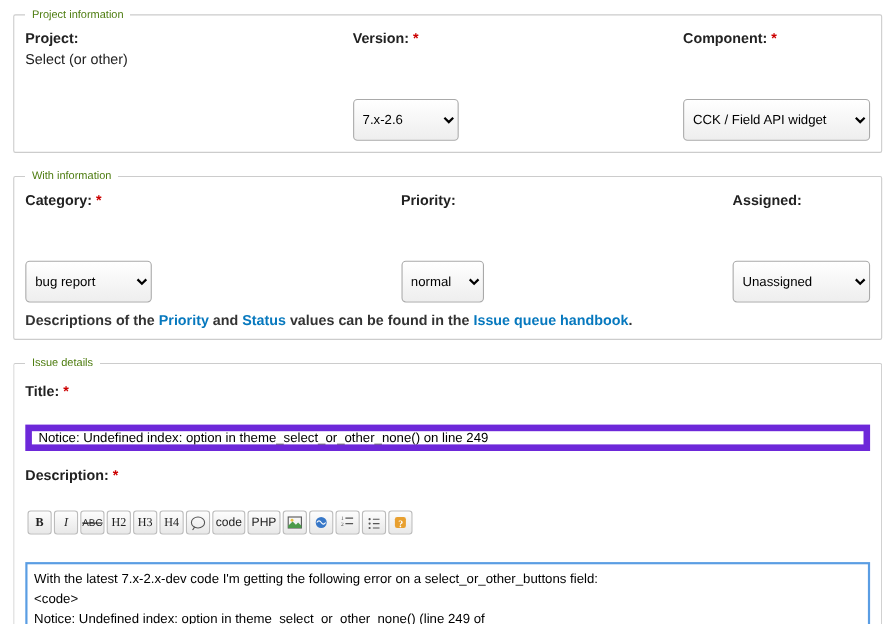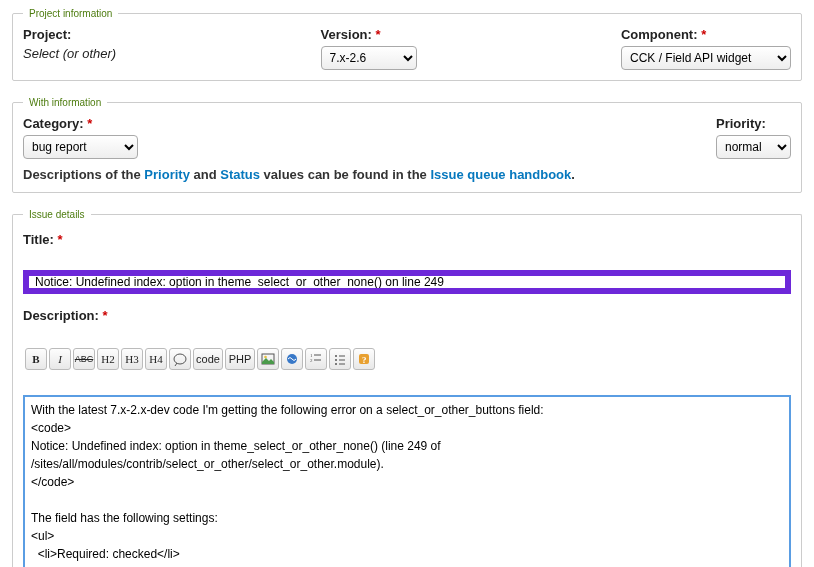--- a/index.html
+++ b/index.html
@@ -43,29 +43,29 @@
   .label {
     font-weight: bold;
     color: #222;
   }
   .required {
     color: #c00;
     font-weight: bold;
   }
   .static-value {
     color: #222;
-    font-style: italic;
   }
   select {
     font-size: 12px;
-    height: 24px;
+    height: 38px;
     border: 1px solid #a9a9a9;
     border-radius: 4px;
     background: linear-gradient(#fff, #eee);
     padding: 0 4px;
+    margin-top: 44px;
   }
   .note {
     margin-top: 8px;
     color: #333;
     font-weight: bold;
   }
   .note a {
     color: #0678be;
     text-decoration: none;
   }
@@ -148,20 +148,26 @@
       <select style="width:115px">
         <option>bug report</option>
       </select>
     </div>
     <div class="field">
       <span class="label">Priority:</span>
       <select style="width:75px">
         <option>normal</option>
       </select>
     </div>
+    <div class="field">
+      <span class="label">Assigned:</span>
+      <select style="width:125px">
+        <option>Unassigned</option>
+      </select>
+    </div>
   </div>
   <div class="note">
     <span>Descriptions of the </span><a href="#">Priority</a><span> and </span><a href="#">Status</a><span> values can be found in the </span><a href="#">Issue queue handbook</a><span>.</span>
   </div>
 </fieldset>
 
 <fieldset class="no-bottom">
   <legend>Issue details</legend>
 
   <div class="section-gap"></div>

